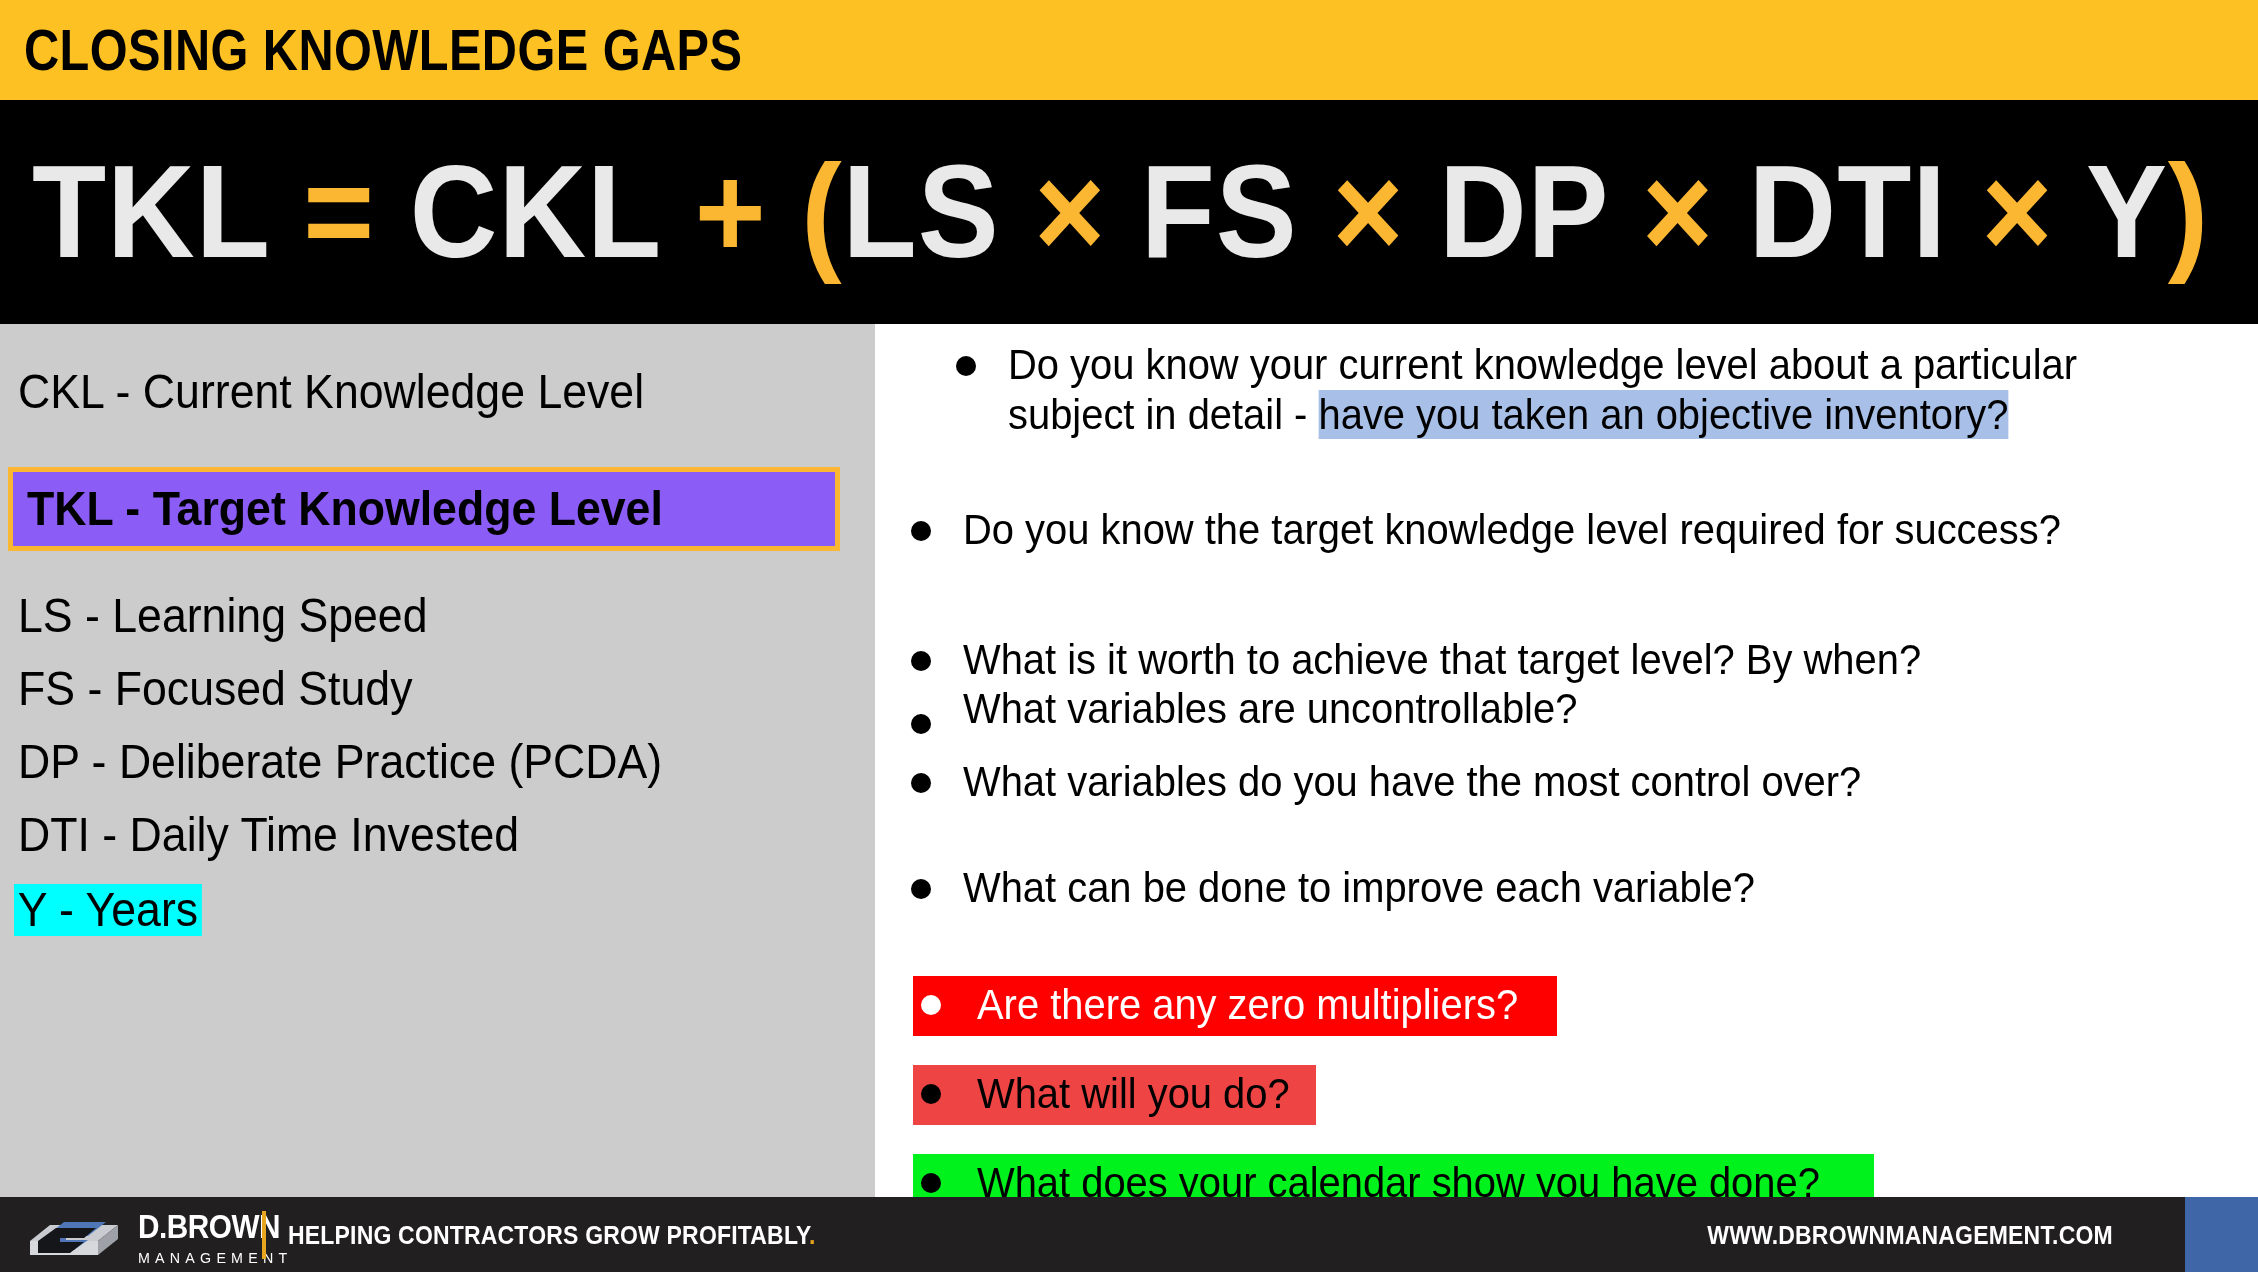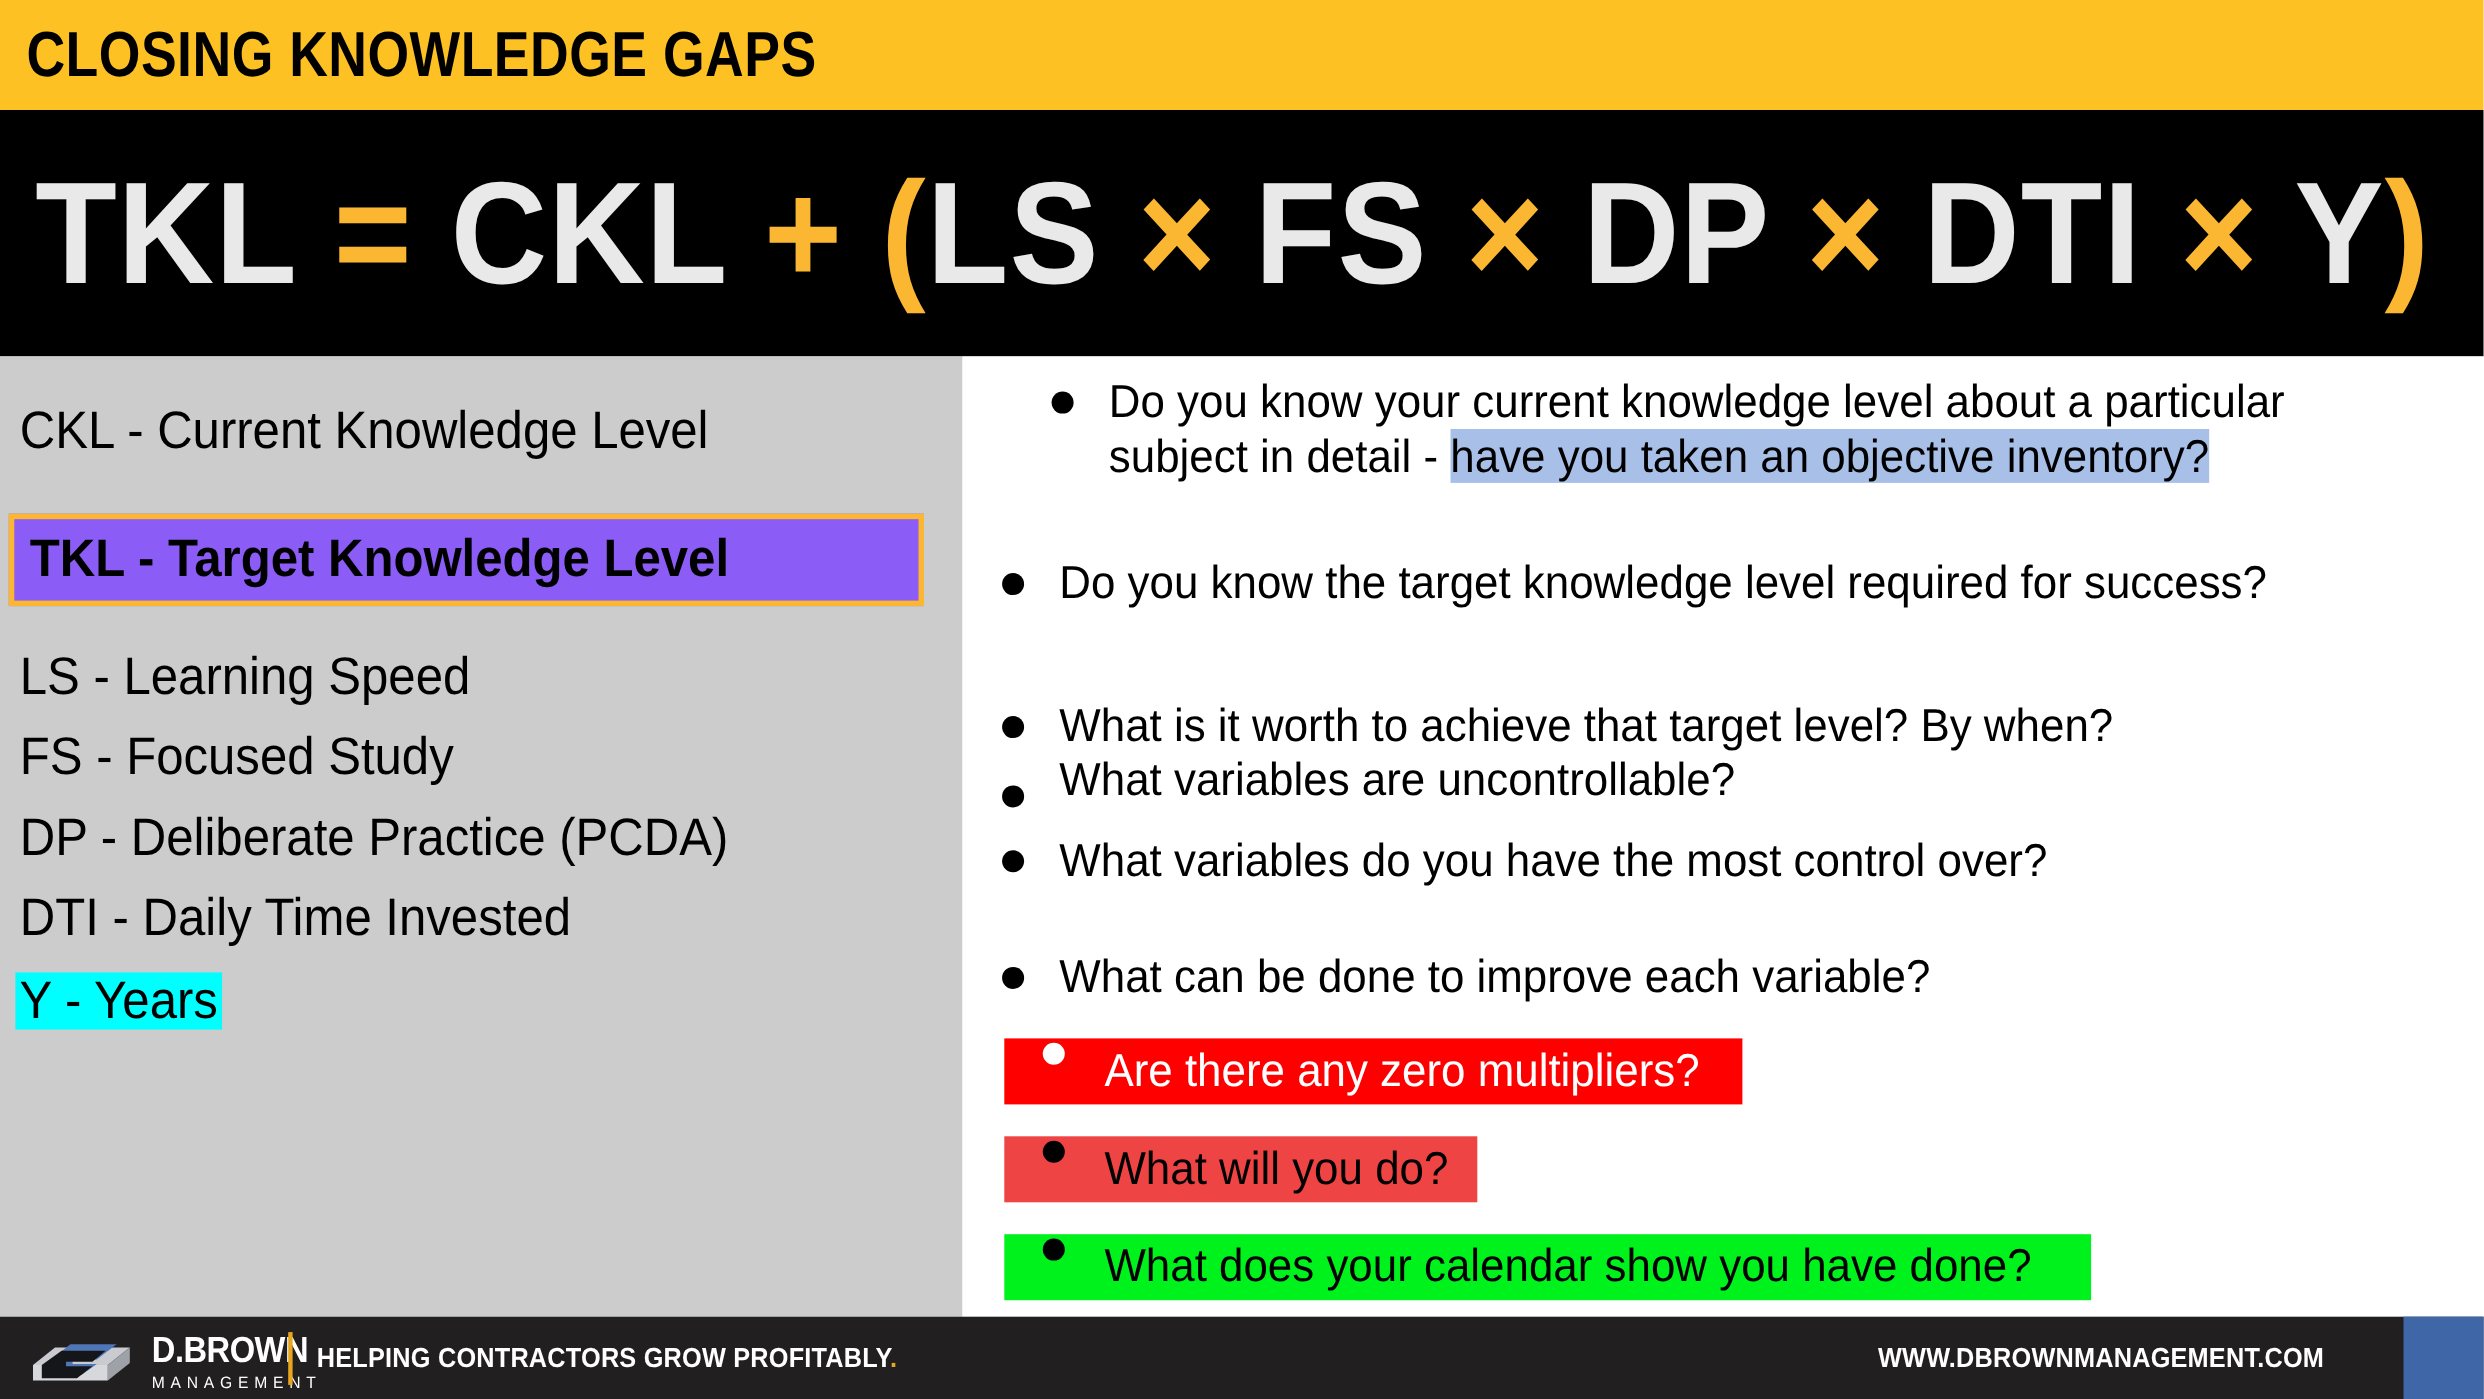--- a/index.html
+++ b/index.html
@@ -145,22 +145,24 @@
   .q-text .hl-blue {
     background: #A8C0E8;
     padding: 1px 0;
   }
 
   
   .q-row-hl {
     position: absolute;
     left: 20px;
     display: flex;
-    padding: 4px 10px 6px 29px;
+    align-items: center;
+    padding: 4px 10px 6px 2px;
     box-sizing: border-box;
+    margin-top: 32px;
   }
   .q-row-hl .q-bullet {
     margin-top: 0;
     margin-left: 6px;
   }
   .q-row-hl .q-text {
     margin-left: 36px;
     white-space: nowrap;
   }
   .hl-red    { background: #FF0000; }

